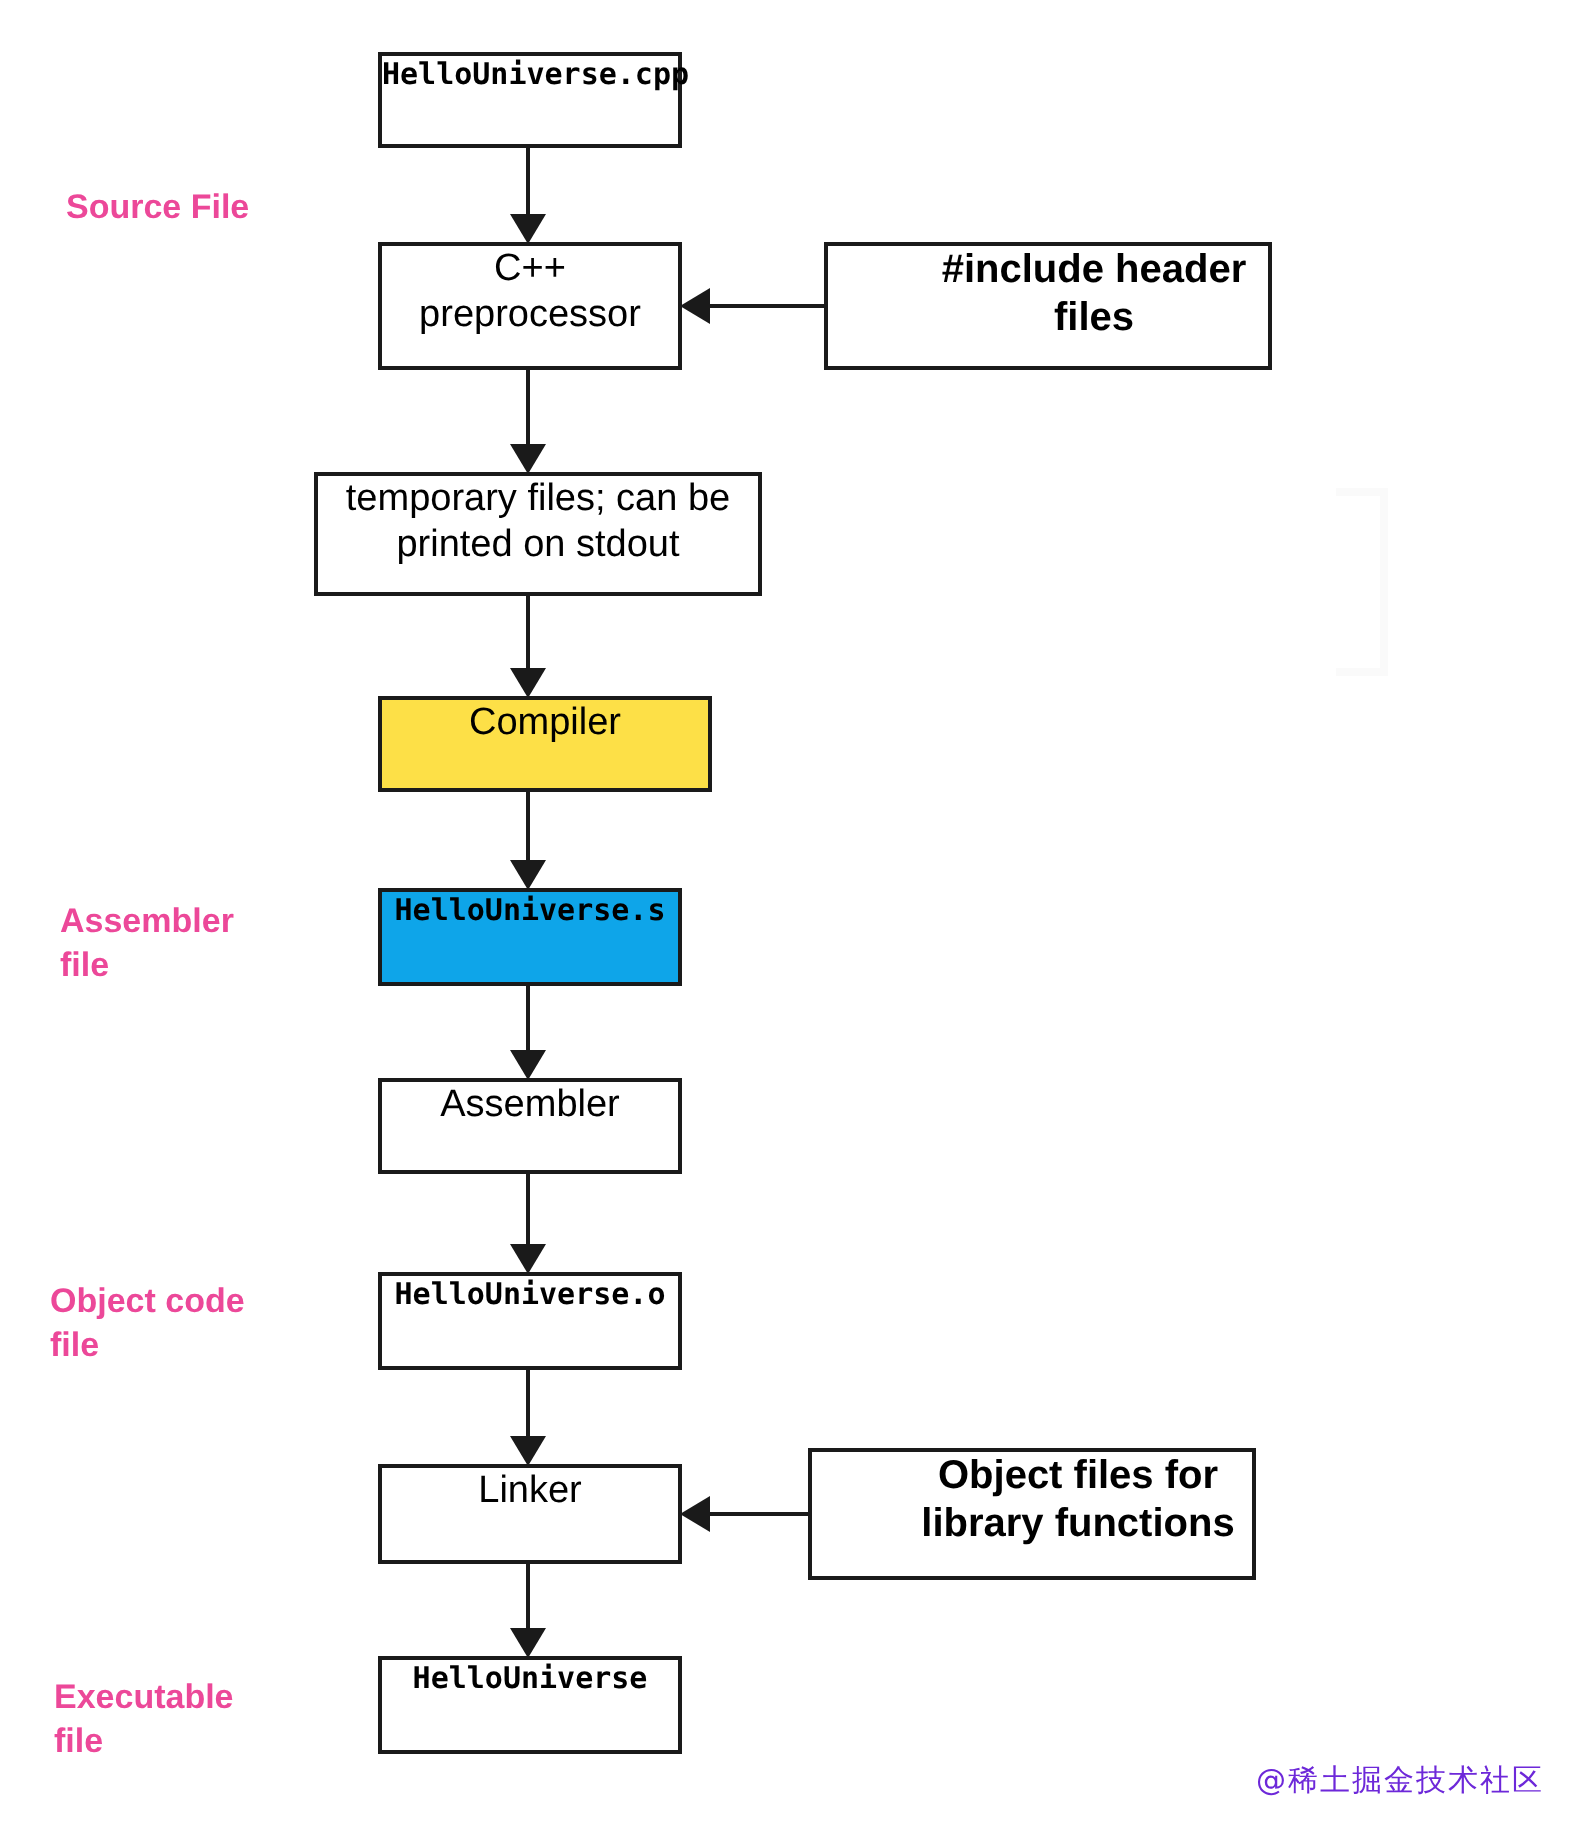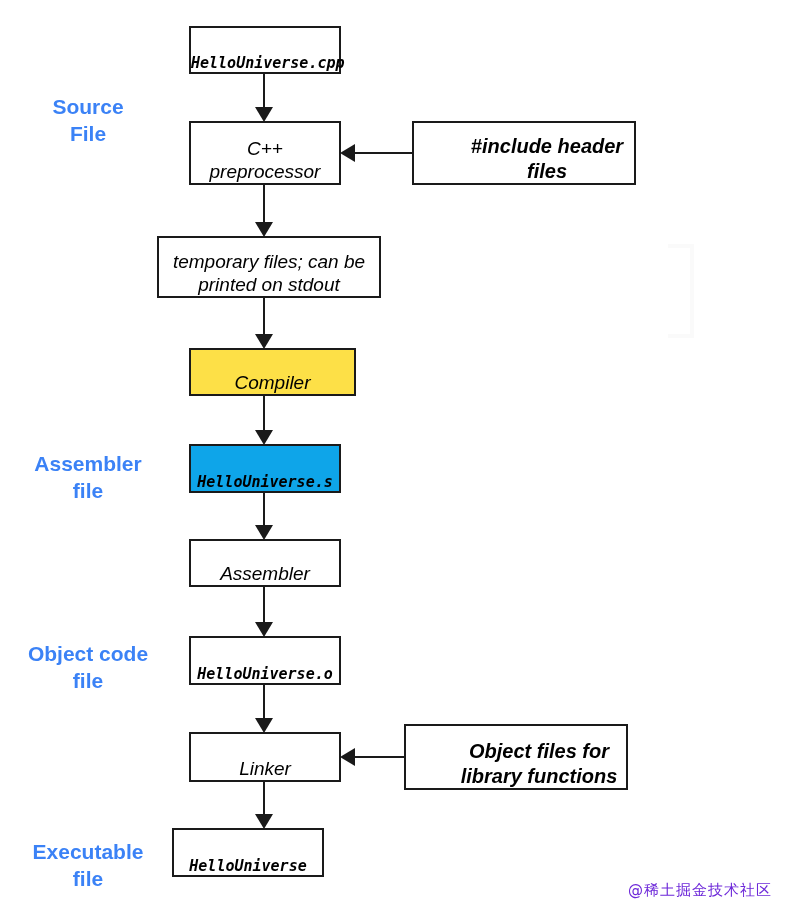--- a/index.html
+++ b/index.html
@@ -24,26 +24,25 @@
     height: 918px;
   }
 
   
   .node {
     position: absolute;
     box-sizing: border-box;
     border: 2.5px solid #1a1a1a;
     background: #ffffff;
     display: flex;
-    align-items: flex-end;
+    align-items: flex-start;
     justify-content: center;
     text-align: center;
     line-height: 1.22;
     z-index: 3;
-    font-style: italic;
   }
   .node .node-text {
     display: block;
     width: 100%;
     white-space: pre-line;
   }
 
   
   .node.mono .node-text {
     font-family: "DejaVu Sans Mono", "Liberation Mono", monospace;
@@ -61,26 +60,25 @@
   .node.bold .node-text {
     font-family: "Liberation Sans", sans-serif;
     font-weight: 700;
     font-size: 20px;
     padding-left: 46px;
   }
 
   
   .stage-label {
     position: absolute;
-    text-align: center;
     font-family: "Liberation Sans", sans-serif;
     font-weight: 700;
-    font-size: 21px;
+    font-size: 17px;
     line-height: 1.3;
-    color: #3b82f6;
+    color: #ec4899;
     white-space: pre-line;
     z-index: 3;
   }
 
   
   .v-line {
     position: absolute;
     width: 2.5px;
     background: #1a1a1a;
     z-index: 1;
@@ -188,21 +186,21 @@
       <div class="node mono" style="left: 189px; top: 636px; width: 152px; height: 49px; border-color: rgb(26, 26, 26); background: rgb(255, 255, 255);">
         <span class="node-text">HelloUniverse.o</span>
       </div>
       <div class="node sans" style="left: 189px; top: 732px; width: 152px; height: 50px; border-color: rgb(26, 26, 26); background: rgb(255, 255, 255);">
         <span class="node-text">Linker</span>
       </div>
       <div class="node bold" style="left: 404px; top: 724px; width: 224px; height: 66px; border-color: rgb(26, 26, 26); background: rgb(255, 255, 255);">
         <span class="node-text">Object files for
 library functions</span>
       </div>
-      <div class="node mono" style="left: 172px; top: 828px; width: 152px; height: 49px; border-color: rgb(26, 26, 26); background: rgb(255, 255, 255);">
+      <div class="node mono" style="left: 189px; top: 828px; width: 152px; height: 49px; border-color: rgb(26, 26, 26); background: rgb(255, 255, 255);">
         <span class="node-text">HelloUniverse</span>
       </div>
     </div>
   <div id="label-layer">
       <div class="stage-label" style="left: 33px; top: 93px; width: 110px;">Source File</div>
       <div class="stage-label" style="left: 30px; top: 450px; width: 116px;">Assembler
 file</div>
       <div class="stage-label" style="left: 25px; top: 640px; width: 126px;">Object code
 file</div>
       <div class="stage-label" style="left: 27px; top: 838px; width: 122px;">Executable

